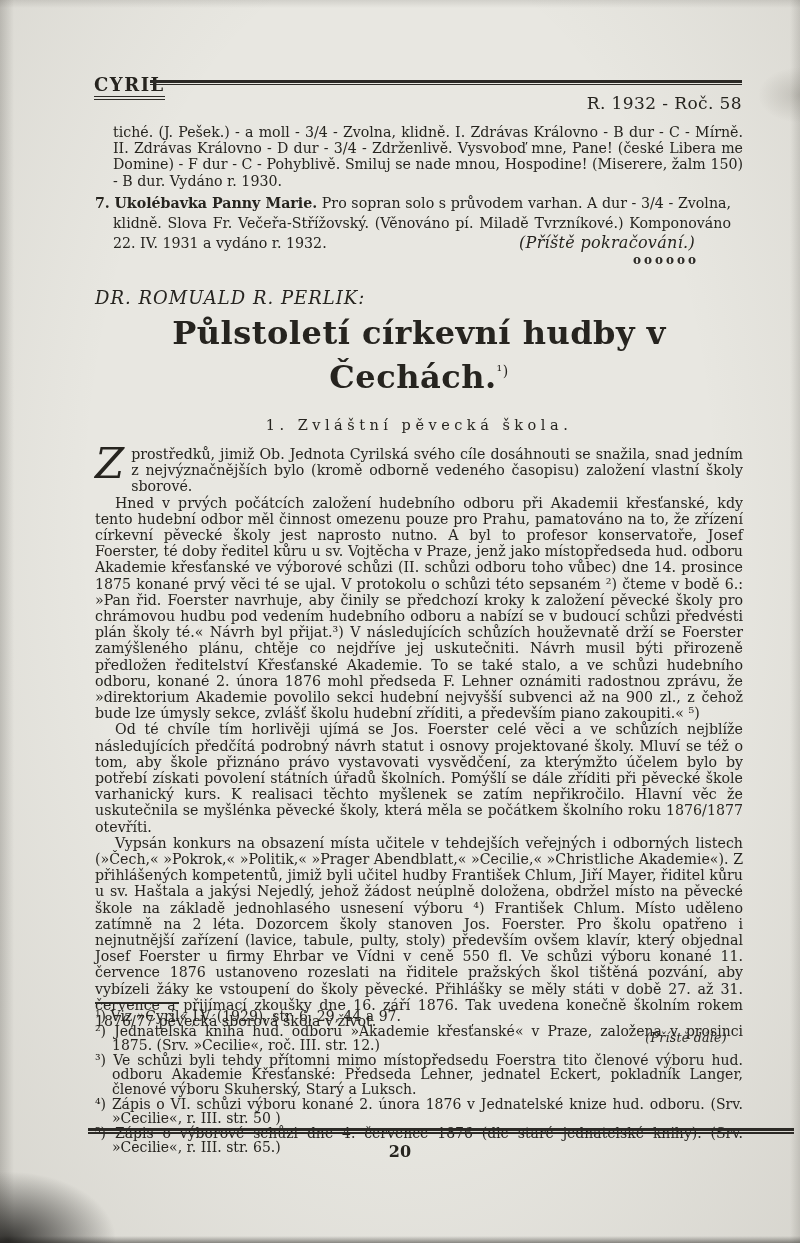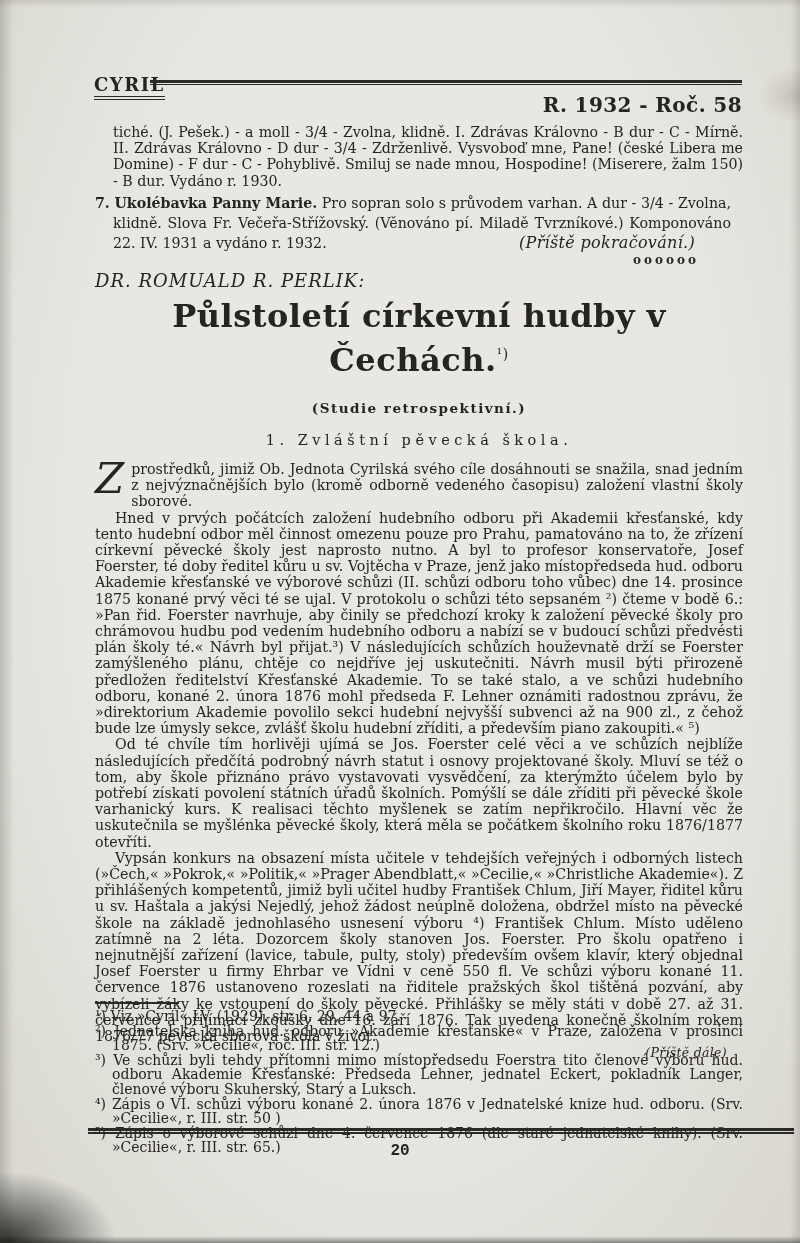--- a/index.html
+++ b/index.html
@@ -28,21 +28,21 @@
     font-size: 18px; font-weight: bold; letter-spacing: 1.5px;
     border-bottom: 4px double #2c2a26; padding-bottom: 1px;
   }
   .header-rule {
     position: absolute; left: 150px; right: 58px; top: 80px;
     height: 5px;
     background: linear-gradient(#2c2a26 0 3px, rgba(0,0,0,0) 3px 4px, #2c2a26 4px 5px);
   }
   .issue {
     position: absolute; right: 58px; top: 93px;
-    font-size: 20px; font-weight: bold; letter-spacing: 0.4px;
+    font-size: 17px; font-weight: normal; letter-spacing: 0.4px;
   }
 
   .content { position: absolute; left: 95px; top: 124px; width: 648px; }
 
   .cont-para {
     margin: 0; padding-left: 18px;
     font-size: 14.2px; line-height: 16.2px; text-align: justify;
   }
   .item-para {
     position: relative; margin: 4px 12px 0 0; padding-left: 18px; text-indent: -18px;
@@ -54,21 +54,21 @@
     position: absolute; right: 36px; bottom: 0;
     font-style: italic; font-size: 16px; text-indent: 0; letter-spacing: 0.3px;
   }
 
   .ornament {
     padding-right: 44px; text-align: right;
     font-size: 12px; font-weight: bold; letter-spacing: 3px; color: #2c2a26;
   }
 
   .author {
-    margin-top: 3px;
+    margin-top: 20px;
     font-style: italic; font-size: 18px; letter-spacing: 1px;
   }
 
   .title {
     margin-top: 6px; text-align: center;
     font-size: 32px; font-weight: 600; letter-spacing: 0.5px; line-height: 38px;
   }
   .title sup { font-size: 14px; font-weight: normal; }
 
   .subtitle {
@@ -103,21 +103,21 @@
     font-size: 14px; line-height: 14.6px; text-align: justify;
   }
 
   .bottom-rule {
     position: absolute; left: 88px; right: 6px; top: 1128px;
     height: 6px;
     background: linear-gradient(#2c2a26 0 3px, rgba(0,0,0,0) 3px 4px, #2c2a26 4px 6px);
   }
   .page-number {
     position: absolute; top: 1142px; left: 0; width: 100%;
-    text-align: center; font-size: 16px; font-weight: bold; font-family: Liberation Mono, monospace;
+    text-align: center; font-size: 16px; font-weight: bold;
   }
 </style>
 </head>
 <body>
 
 <div class="page">
 
   <div class="masthead">CYRIL</div>
   <div class="header-rule"></div>
   <div class="issue">R. 1932 - Roč. 58</div>
@@ -131,21 +131,20 @@
       <span>Pro sopran solo s průvodem varhan. A dur - 3/4 - Zvolna, klidně. Slova Fr. Večeřa-Střížovský. (Věnováno pí. Miladě Tvrzníkové.) Komponováno 22. IV. 1931 a vydáno r. 1932.</span>
       <span class="cont-note">(Příště pokračování.)</span>
     </p>
 
     <div class="ornament">oooooo</div>
 
     <div class="author">DR. ROMUALD R. PERLIK:</div>
 
     <h1 class="title"><span>Půlstoletí církevní hudby v Čechách.</span><sup>¹)</sup></h1>
 
-    <div class="subtitle">(Studie retrospektivní.)</div>
 
     <div class="section-heading">1. Zvláštní pěvecká škola.</div>
 
     <p class="body-para first"><span class="drop-cap">Z</span><span>prostředků, jimiž Ob. Jednota Cyrilská svého cíle dosáhnouti se snažila, snad jedním z nejvýznačnějších bylo (kromě odborně vedeného časopisu) založení vlastní školy sborové.</span></p>
 
     <p class="body-para">Hned v prvých počátcích založení hudebního odboru při Akademii křesťanské, kdy tento hudební odbor měl činnost omezenu pouze pro Prahu, pamatováno na to, že zřízení církevní pěvecké školy jest naprosto nutno. A byl to profesor konservatoře, Josef Foerster, té doby ředitel kůru u sv. Vojtěcha v Praze, jenž jako místopředseda hud. odboru Akademie křesťanské ve výborové schůzi (II. schůzi odboru toho vůbec) dne 14. prosince 1875 konané prvý věci té se ujal. V protokolu o schůzi této sepsaném ²) čteme v bodě 6.: »Pan řid. Foerster navrhuje, aby činily se předchozí kroky k založení pěvecké školy pro chrámovou hudbu pod vedením hudebního odboru a nabízí se v budoucí schůzi předvésti plán školy té.« Návrh byl přijat.³) V následujících schůzích houževnatě drží se Foerster zamýšleného plánu, chtěje co nejdříve jej uskutečniti. Návrh musil býti přirozeně předložen ředitelství Křesťanské Akademie. To se také stalo, a ve schůzi hudebního odboru, konané 2. února 1876 mohl předseda F. Lehner oznámiti radostnou zprávu, že »direktorium Akademie povolilo sekci hudební nejvyšší subvenci až na 900 zl., z čehož bude lze úmysly sekce, zvlášť školu hudební zříditi, a především piano zakoupiti.« ⁵)</p>
 
     <p class="body-para">Od té chvíle tím horlivěji ujímá se Jos. Foerster celé věci a ve schůzích nejblíže následujících předčítá podrobný návrh statut i osnovy projektované školy. Mluví se též o tom, aby škole přiznáno právo vystavovati vysvědčení, za kterýmžto účelem bylo by potřebí získati povolení státních úřadů školních. Pomýšlí se dále zříditi při pěvecké škole varhanický kurs. K realisaci těchto myšlenek se zatím nepřikročilo. Hlavní věc že uskutečnila se myšlénka pěvecké školy, která měla se počátkem školního roku 1876/1877 otevříti.</p>
 
     <p class="body-para">Vypsán konkurs na obsazení místa učitele v tehdejších veřejných i odborných listech (»Čech,« »Pokrok,« »Politik,« »Prager Abendblatt,« »Cecilie,« »Christliche Akademie«). Z přihlášených kompetentů, jimiž byli učitel hudby František Chlum, Jiří Mayer, řiditel kůru u sv. Haštala a jakýsi Nejedlý, jehož žádost neúplně doložena, obdržel místo na pěvecké škole na základě jednohlasého usnesení výboru ⁴) František Chlum. Místo uděleno zatímně na 2 léta. Dozorcem školy stanoven Jos. Foerster. Pro školu opatřeno i nejnutnější zařízení (lavice, tabule, pulty, stoly) především ovšem klavír, který objednal Josef Foerster u firmy Ehrbar ve Vídni v ceně 550 fl. Ve schůzi výboru konané 11. července 1876 ustanoveno rozeslati na řiditele pražských škol tištěná pozvání, aby vybízeli žáky ke vstoupení do školy pěvecké. Přihlášky se měly státi v době 27. až 31. července a přijímací zkoušky dne 16. září 1876. Tak uvedena konečně školním rokem 1876/77 pěvecká sborová škola v život.</p>

